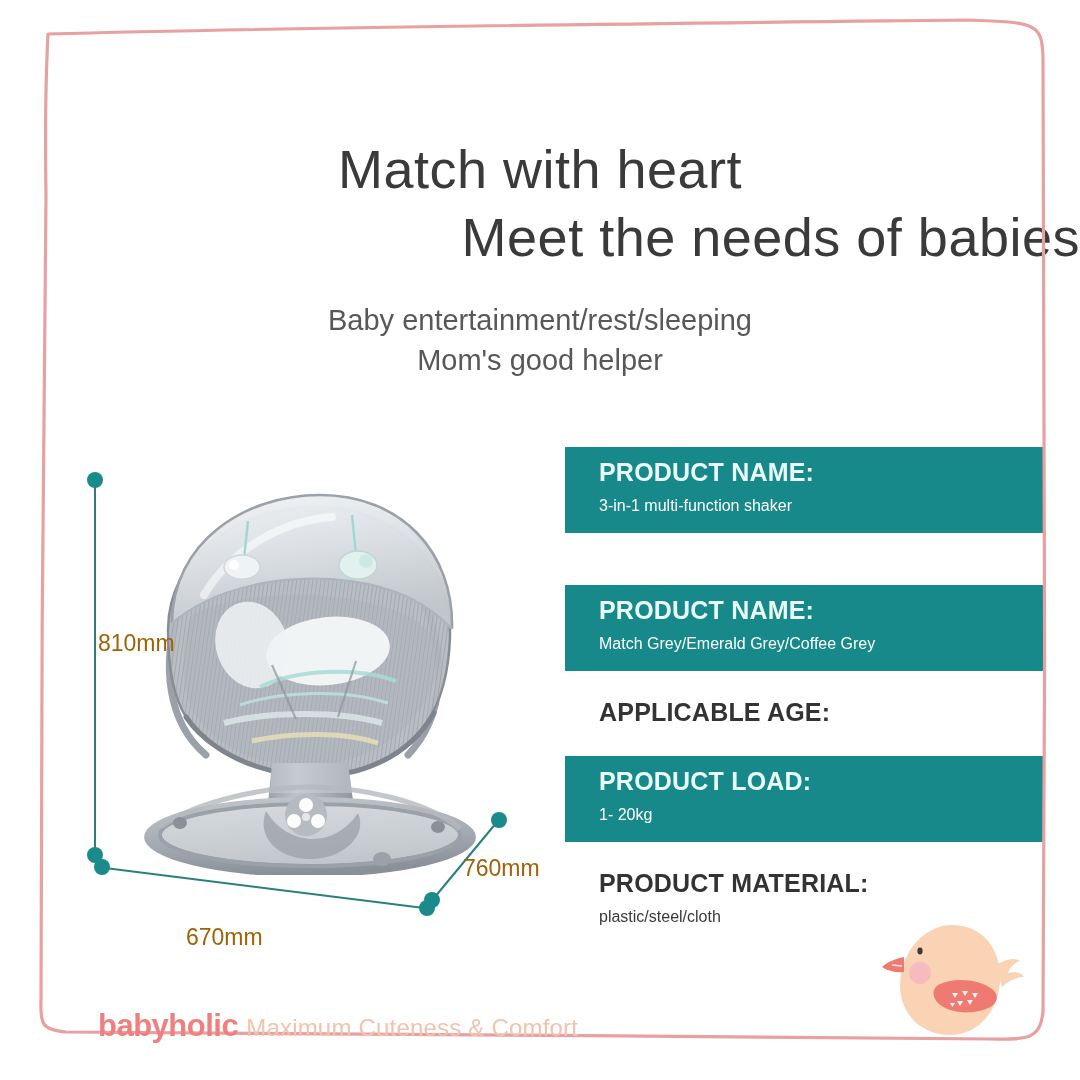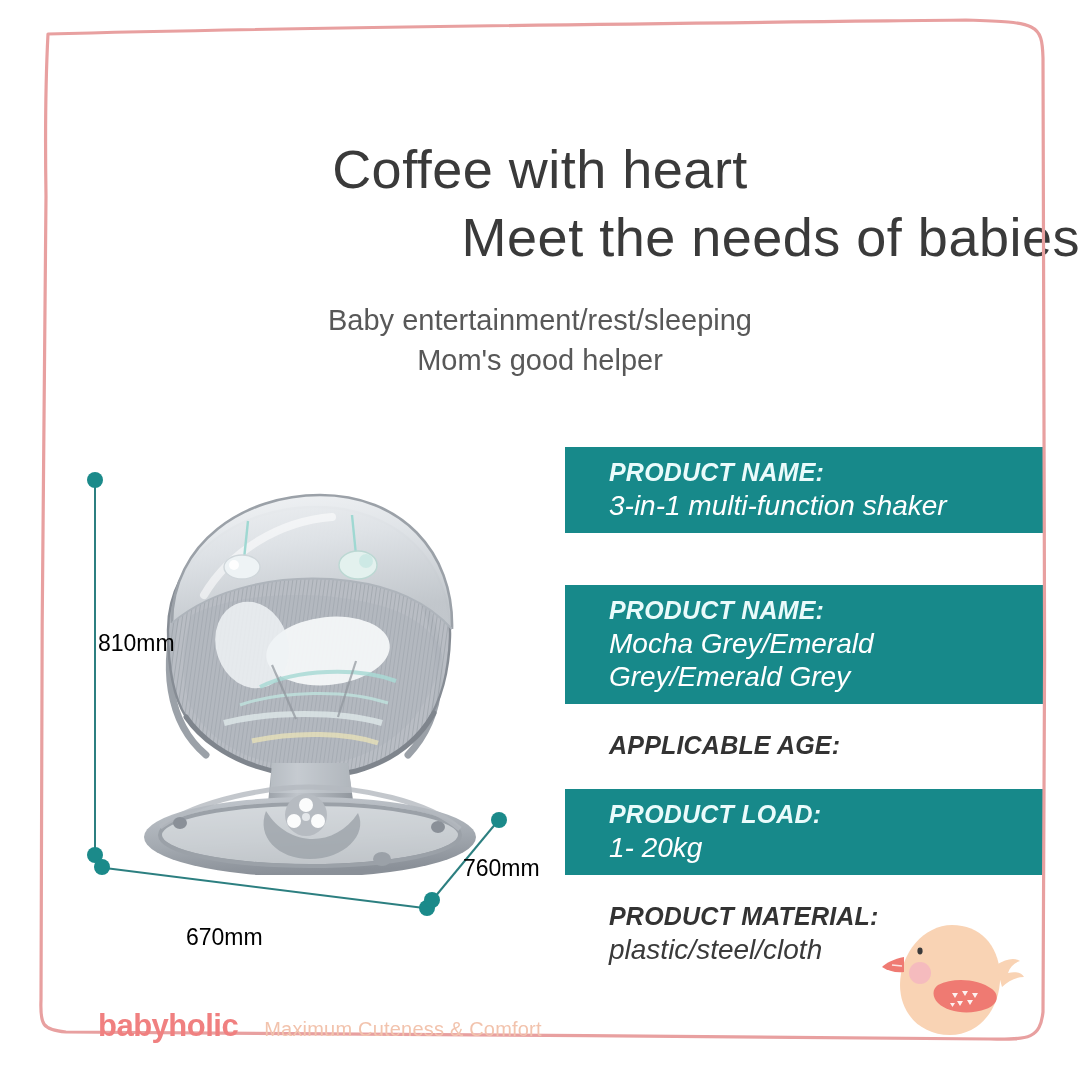--- a/index.html
+++ b/index.html
@@ -70,55 +70,54 @@
 
   
   .dims {
     position: absolute;
     left: 0; top: 0;
     width: 1080px; height: 1080px;
     pointer-events: none;
   }
   .dim-label {
     position: absolute;
-    color: #000000;
+    color: #a16207;
     font-size: 23px;
     font-weight: 400;
     white-space: nowrap;
   }
   .dim-810 { left: 98px; top: 630px; }
   .dim-670 { left: 186px; top: 888px; margin-top: 36px; }
   .dim-760 { left: 463px; top: 855px; }
 
   
   .spec-table {
     position: absolute;
     left: 565px;
     top: 447px;
     width: 478px;
   }
   .spec-row {
-    padding: 9px 0 11px 44px;
+    padding: 9px 0 11px 34px;
     box-sizing: border-box;
-    font-style: italic;
   }
   .spec-row.filled {
     background: #17898a;
   }
   .spec-row.plain {
     background: transparent;
   }
   .spec-key {
     font-size: 25px;
     font-weight: 700;
     letter-spacing: 0.2px;
     line-height: 33px;
   }
   .spec-val {
-    font-size: 28px;
+    font-size: 16px;
     font-weight: 400;
     line-height: 33px;
   }
   .spec-row.filled .spec-key { color: #eafbfb; }
   .spec-row.filled .spec-val { color: #ffffff; }
   .spec-row.plain .spec-key { color: #333333; }
   .spec-row.plain .spec-val { color: #3a3a3a; }
   .spec-gap { height: 16px; }
 
   
@@ -131,31 +130,31 @@
     z-index: 4;
   }
 
   
   .brand {
     position: absolute;
     left: 98px;
     top: 1008px;
     display: flex;
     align-items: baseline;
-    gap: 26px;
+    gap: 8px;
     z-index: 6;
   }
   .brand-name {
     font-size: 31px;
     font-weight: 700;
     color: #f08080;
     letter-spacing: -0.5px;
   }
   .brand-tag {
-    font-size: 20px;
+    font-size: 24px;
     font-weight: 400;
     color: #f2c3ad;
     letter-spacing: 0.2px;
   }
 </style>
 </head>
 <body>
 
 <div id="page">
 
@@ -163,21 +162,21 @@
     <path d="M 46,196 C 45,130 46,72 48,34
              C 300,27 700,23 966,20
              C 1038,22 1042,24 1043,58
              C 1046,300 1045,700 1043,1012
              C 1040,1038 1030,1040 990,1039
              C 700,1036 330,1034 66,1032
              C 42,1030 40,1024 41,1000
              C 41,760 43,420 46,196 Z" fill="none" stroke="#e8a0a0" stroke-width="3.2" stroke-linecap="round" stroke-linejoin="round"></path>
   </svg>
 
-  <div class="headline headline-1">Coffee with heart</div>
+  <div class="headline headline-1">Match with heart</div>
   <div class="headline headline-2">Meet the needs of babies</div>
   <div class="subline subline-2">Mom's good helper</div>
   <div class="subline subline-1">Baby entertainment/rest/sleeping</div>
 
   <svg class="product" viewBox="0 0 380 420">
     <defs>
       <linearGradient id="canopyG" x1="0" y1="0" x2="0.3" y2="1">
         <stop offset="0%" stop-color="#f2f4f6"></stop>
         <stop offset="45%" stop-color="#dfe3e7"></stop>
         <stop offset="100%" stop-color="#c2c7cc"></stop>
@@ -295,21 +294,21 @@
       <div class="spec-val">3-in-1 multi-function shaker</div>
     </div>
     <div class="spec-gap"></div>
 
     <div class="spec-row plain">
     </div>
     <div class="spec-gap"></div>
 
     <div class="spec-row filled">
       <div class="spec-key">PRODUCT NAME:</div>
-      <div class="spec-val">Mocha Grey/Emerald Grey/Emerald Grey</div>
+      <div class="spec-val">Match Grey/Emerald Grey/Coffee Grey</div>
     </div>
     <div class="spec-gap"></div>
 
     <div class="spec-row plain">
       <div class="spec-key">APPLICABLE AGE:</div>
     </div>
     <div class="spec-gap"></div>
 
     <div class="spec-row filled">
       <div class="spec-key">PRODUCT LOAD:</div>

